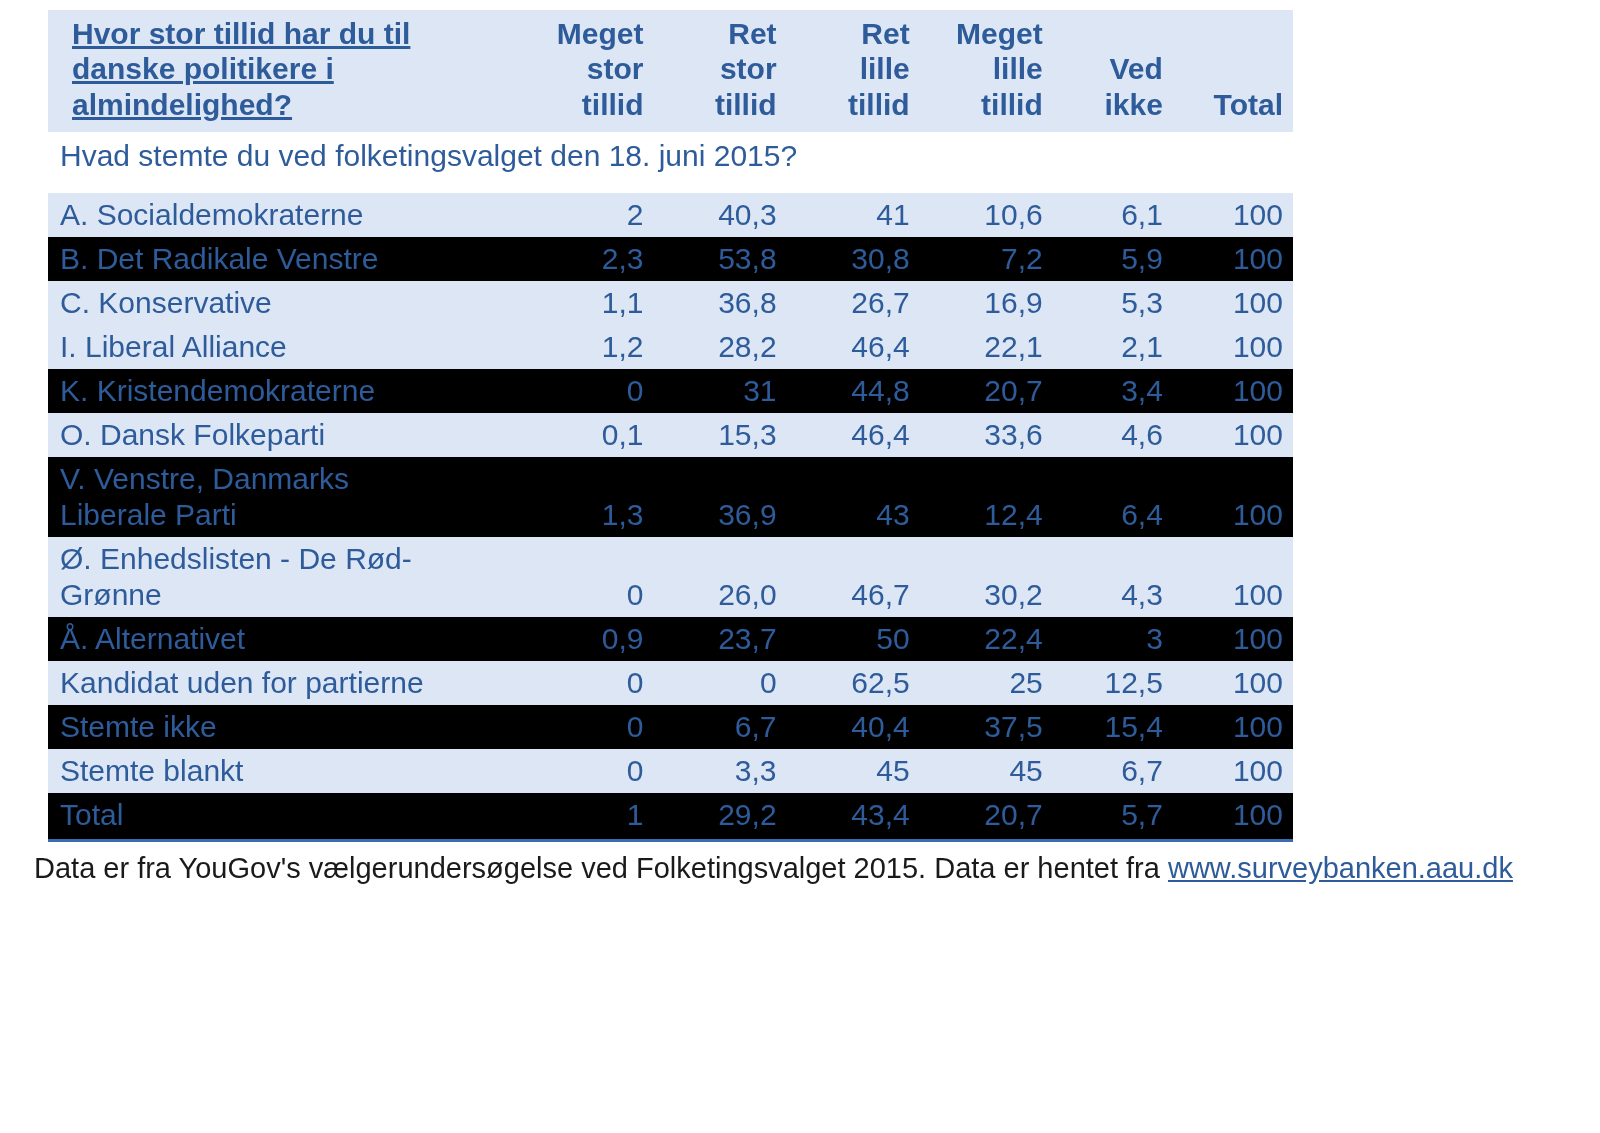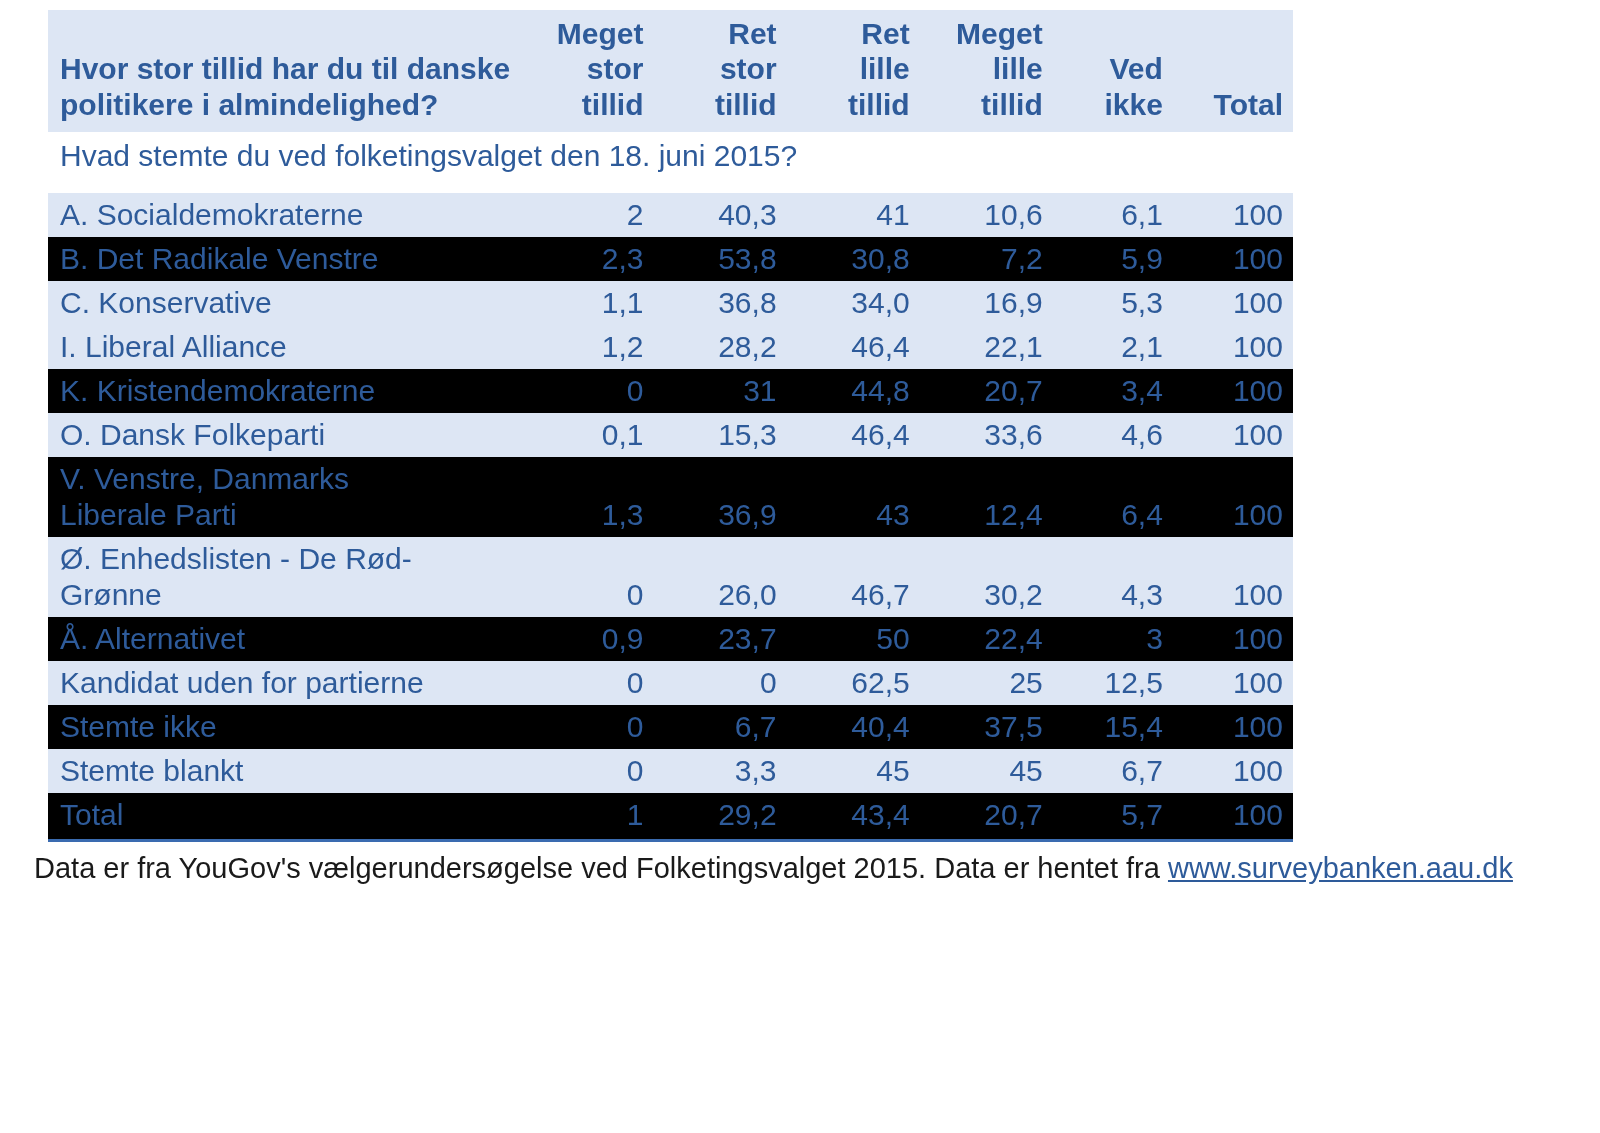--- a/index.html
+++ b/index.html
@@ -39,21 +39,22 @@
     font-weight: bold;
     background: #dde6f4;
     padding: 6px 10px 10px 10px;
     line-height: 1.18;
     color: #2e5b9a;
   }
   thead th.num {
     text-align: right;
   }
   thead th.label-head {
-    padding-left: 12px;
+    padding-left: 24px;
+    text-decoration: underline;
   }
   tbody td {
     padding: 4px 10px 4px 10px;
     line-height: 1.2;
     vertical-align: bottom;
     color: #2e5b9a;
     font-weight: normal;
     white-space: normal;
   }
   tbody td.label {
@@ -167,21 +168,21 @@
           <td class="num">7,2</td>
           <td class="num">5,9</td>
           <td class="num">100</td>
         </tr>
         <tr class="shaded">
           <td class="label">
             <span class="two-line">C. Konservative</span>
           </td>
           <td class="num">1,1</td>
           <td class="num">36,8</td>
-          <td class="num">34,0</td>
+          <td class="num">26,7</td>
           <td class="num">16,9</td>
           <td class="num">5,3</td>
           <td class="num">100</td>
         </tr>
         <tr class="shaded">
           <td class="label">
             <span class="two-line">I. Liberal Alliance</span>
           </td>
           <td class="num">1,2</td>
           <td class="num">28,2</td>

